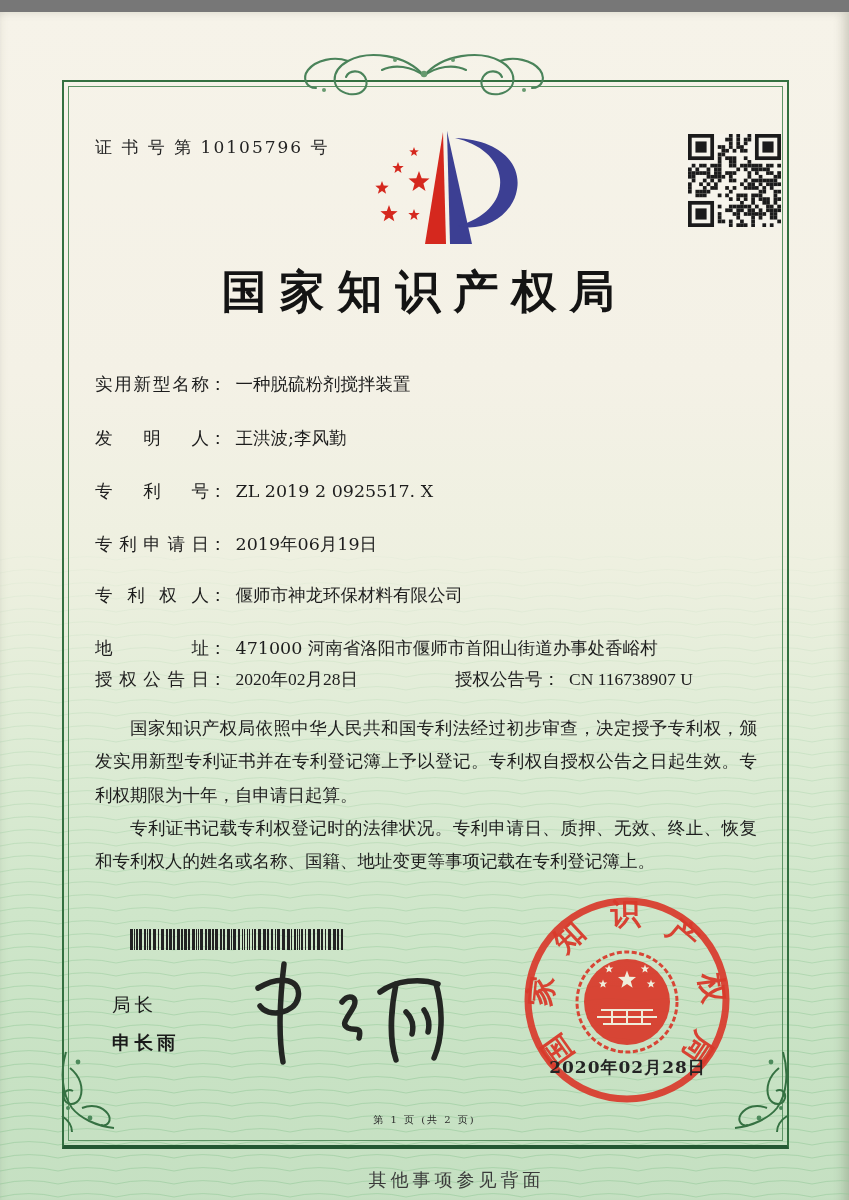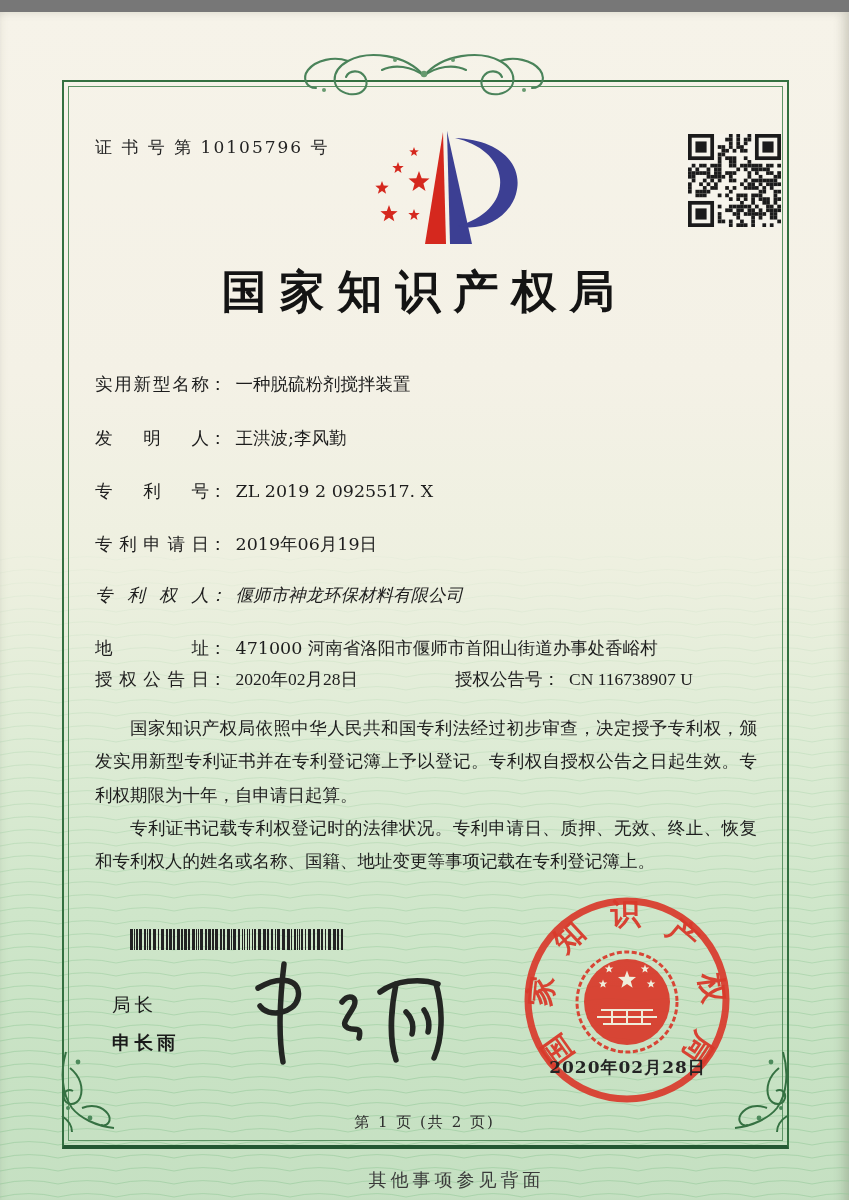--- a/index.html
+++ b/index.html
@@ -50,21 +50,21 @@
   }
   .paras p{margin:0;text-indent:2em;}
   .director-title{left:112px;top:980px;font-size:18.5px;letter-spacing:4px;color:#1a1a1a;}
   .director-name{left:112px;top:1018px;font-size:18.5px;letter-spacing:4px;color:#1a1a1a;font-weight:bold;}
   #signature-svg{left:238px;top:938px;width:235px;height:122px;}
   #seal-svg{left:517px;top:878px;width:220px;height:220px;}
   .seal-date{
     left:530px;top:1044px;width:195px;text-align:center;
     font-size:17px;letter-spacing:1px;color:#242424;font-weight:600;
   }
-  .page-info{left:0;top:1101px;width:849px;text-align:center;font-size:15px;letter-spacing:2px;color:#2c2c2c;}
+  .page-info{left:0;top:1101px;width:849px;text-align:center;font-size:10px;letter-spacing:2px;color:#2c2c2c;}
   .back-note{left:0;top:1156px;width:849px;text-align:center;font-size:18px;letter-spacing:4px;color:#3a3a3a;padding-left:32px;}
   #qr-svg{left:688px;top:122px;width:93px;height:93px;}
   #barcode-svg{left:130px;top:915px;width:216px;height:25px;}
   #logo-svg{left:362px;top:110px;width:180px;height:132px;}
   #flourish-svg{left:294px;top:34px;width:260px;height:56px;}
   .corner-orn{width:62px;height:84px;}
   #corner-left{left:56px;top:1038px;}
   #corner-right{left:731px;top:1038px;transform:scaleX(-1);}
 </style>
 </head>
@@ -434,21 +434,21 @@
   <div class="abs field-row" style="top:467px;">
     <span class="field-label">专利号</span>
       <span class="field-colon">：</span>
     <span>ZL 2019 2 0925517. X</span>
   </div>
   <div class="abs field-row" style="top:520px;">
     <span class="field-label">专利申请日</span>
       <span class="field-colon">：</span>
     <span>2019年06月19日</span>
   </div>
-  <div class="abs field-row" style="top:571px;font-style:italic;">
+  <div class="abs field-row" style="top:571px;">
     <span class="field-label">专利权人</span>
       <span class="field-colon">：</span>
     <span>偃师市神龙环保材料有限公司</span>
   </div>
   <div class="abs field-row" style="top:624px;">
     <span class="field-label">地址</span>
       <span class="field-colon">：</span>
     <span>471000 河南省洛阳市偃师市首阳山街道办事处香峪村</span>
   </div>
   <div class="abs field-row" style="top:655px;font-family:Liberation Serif, serif;">

